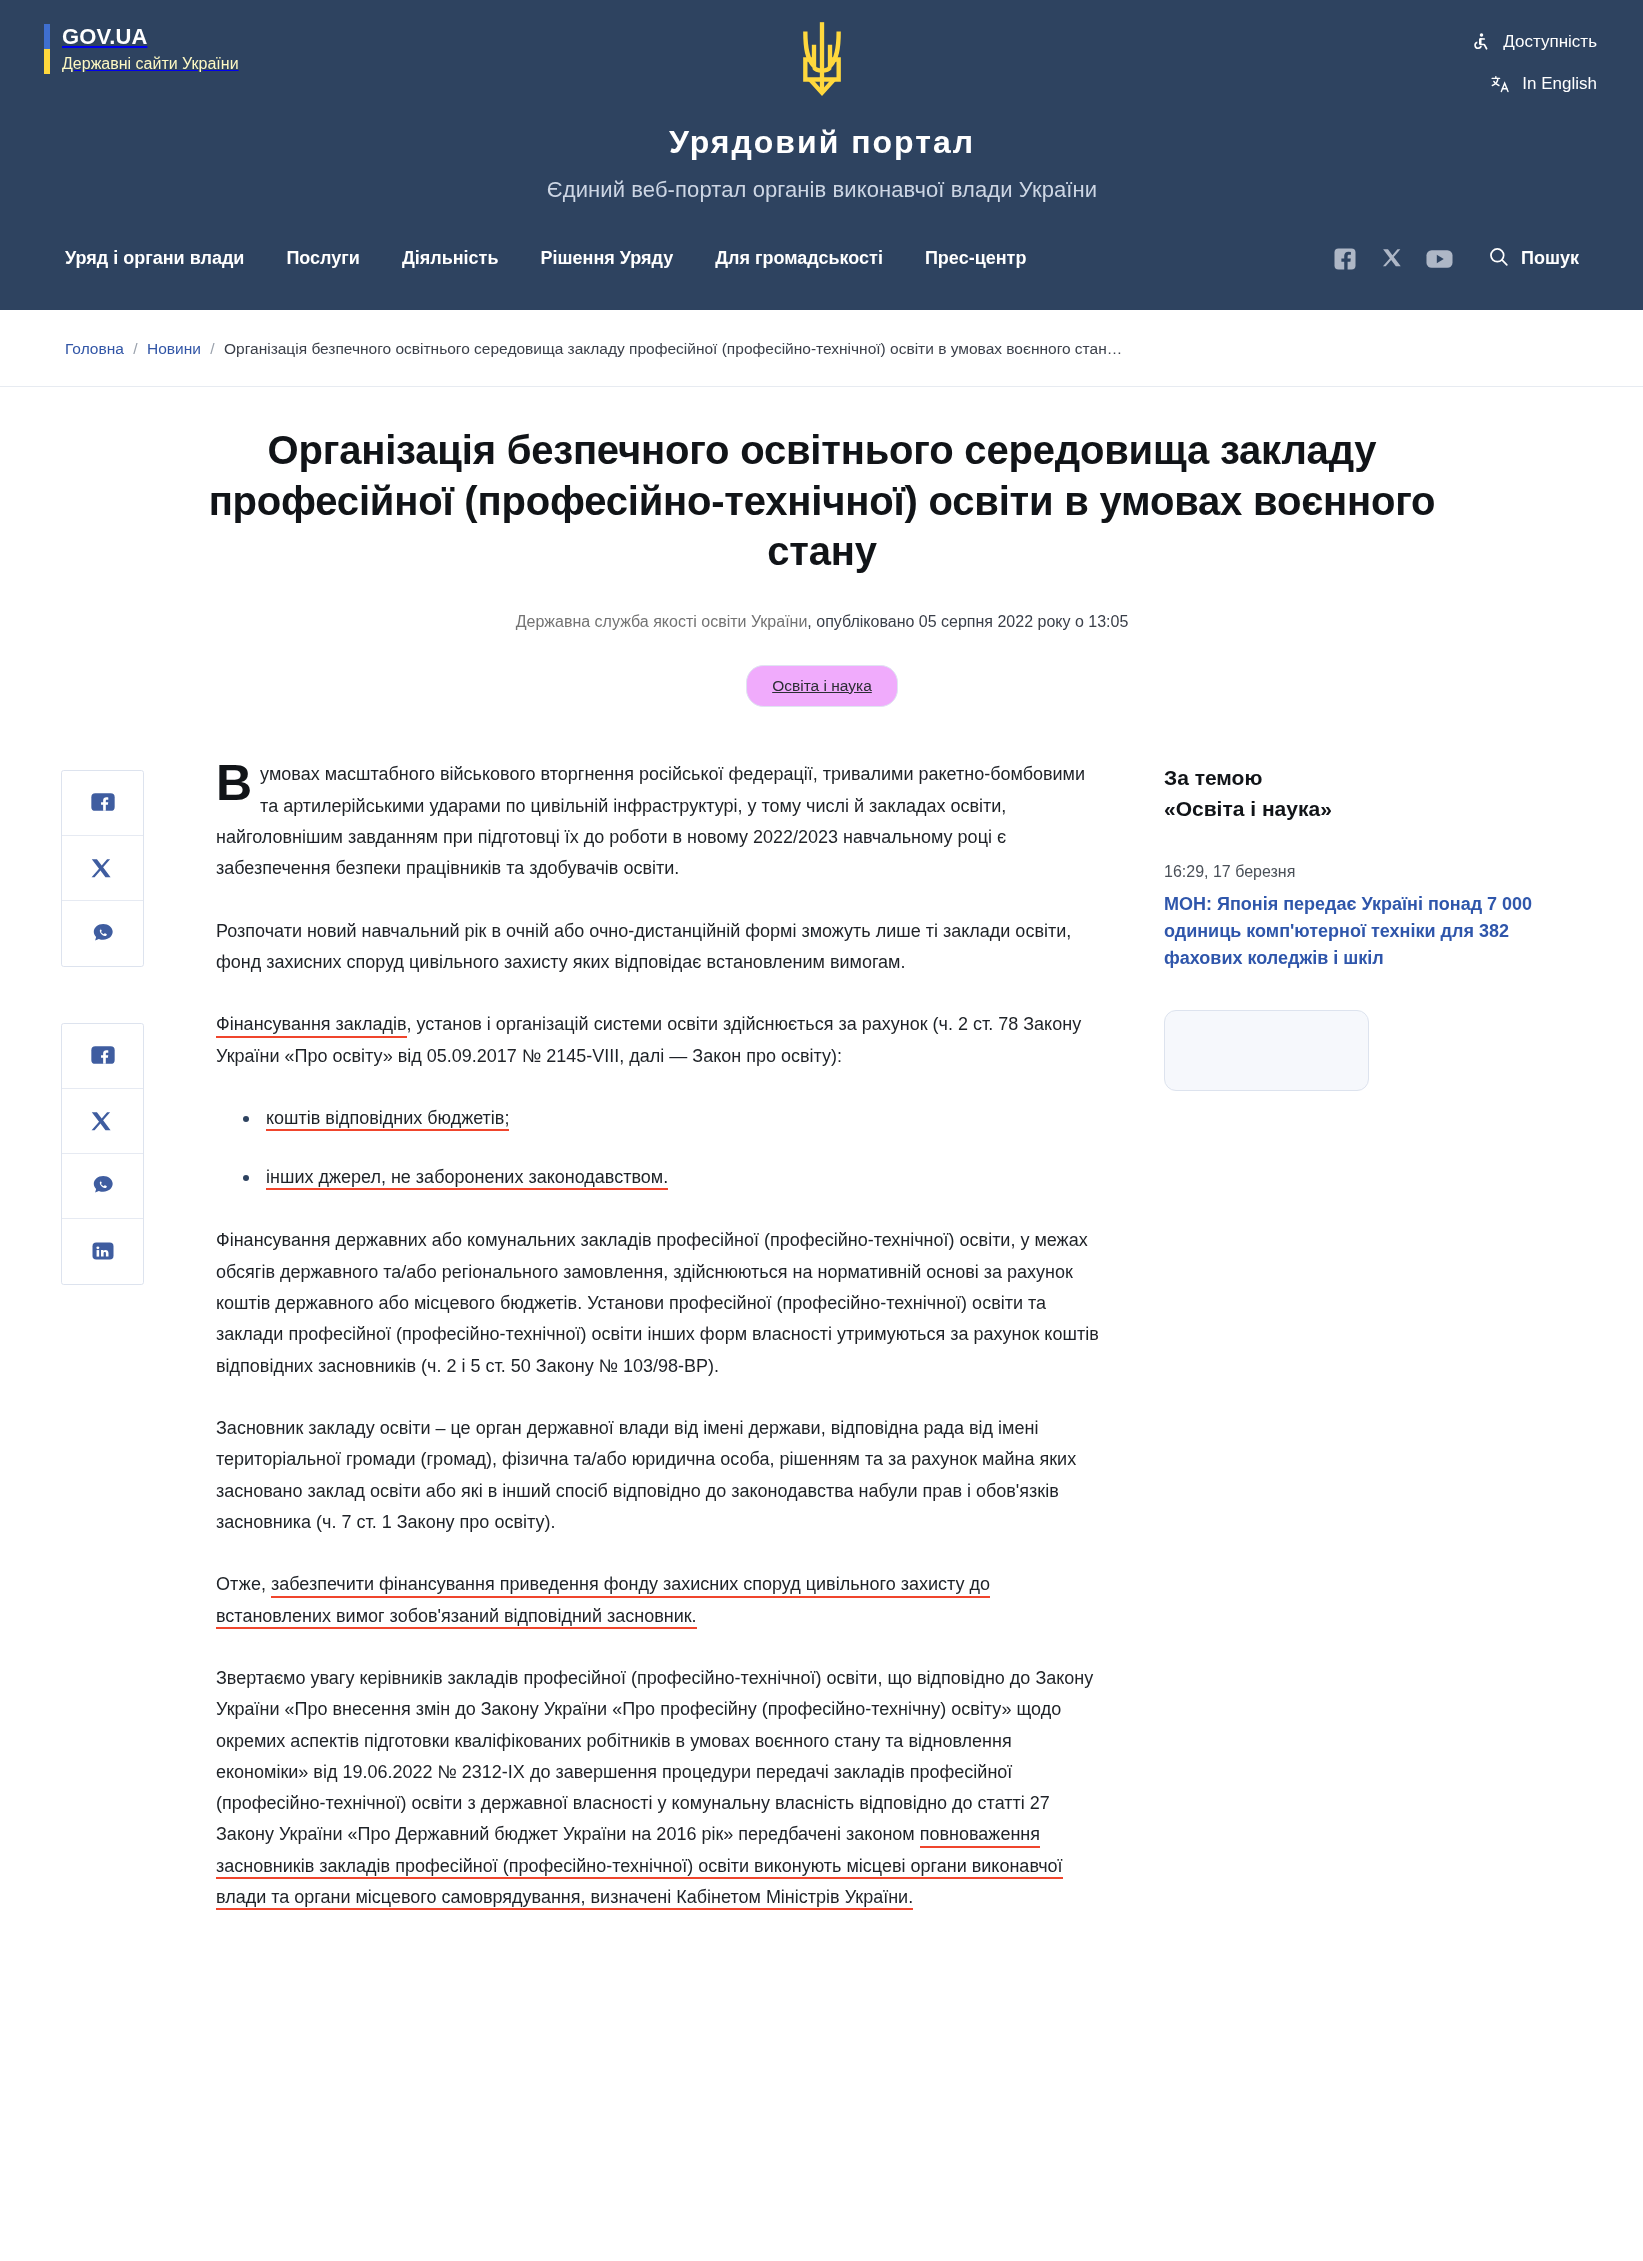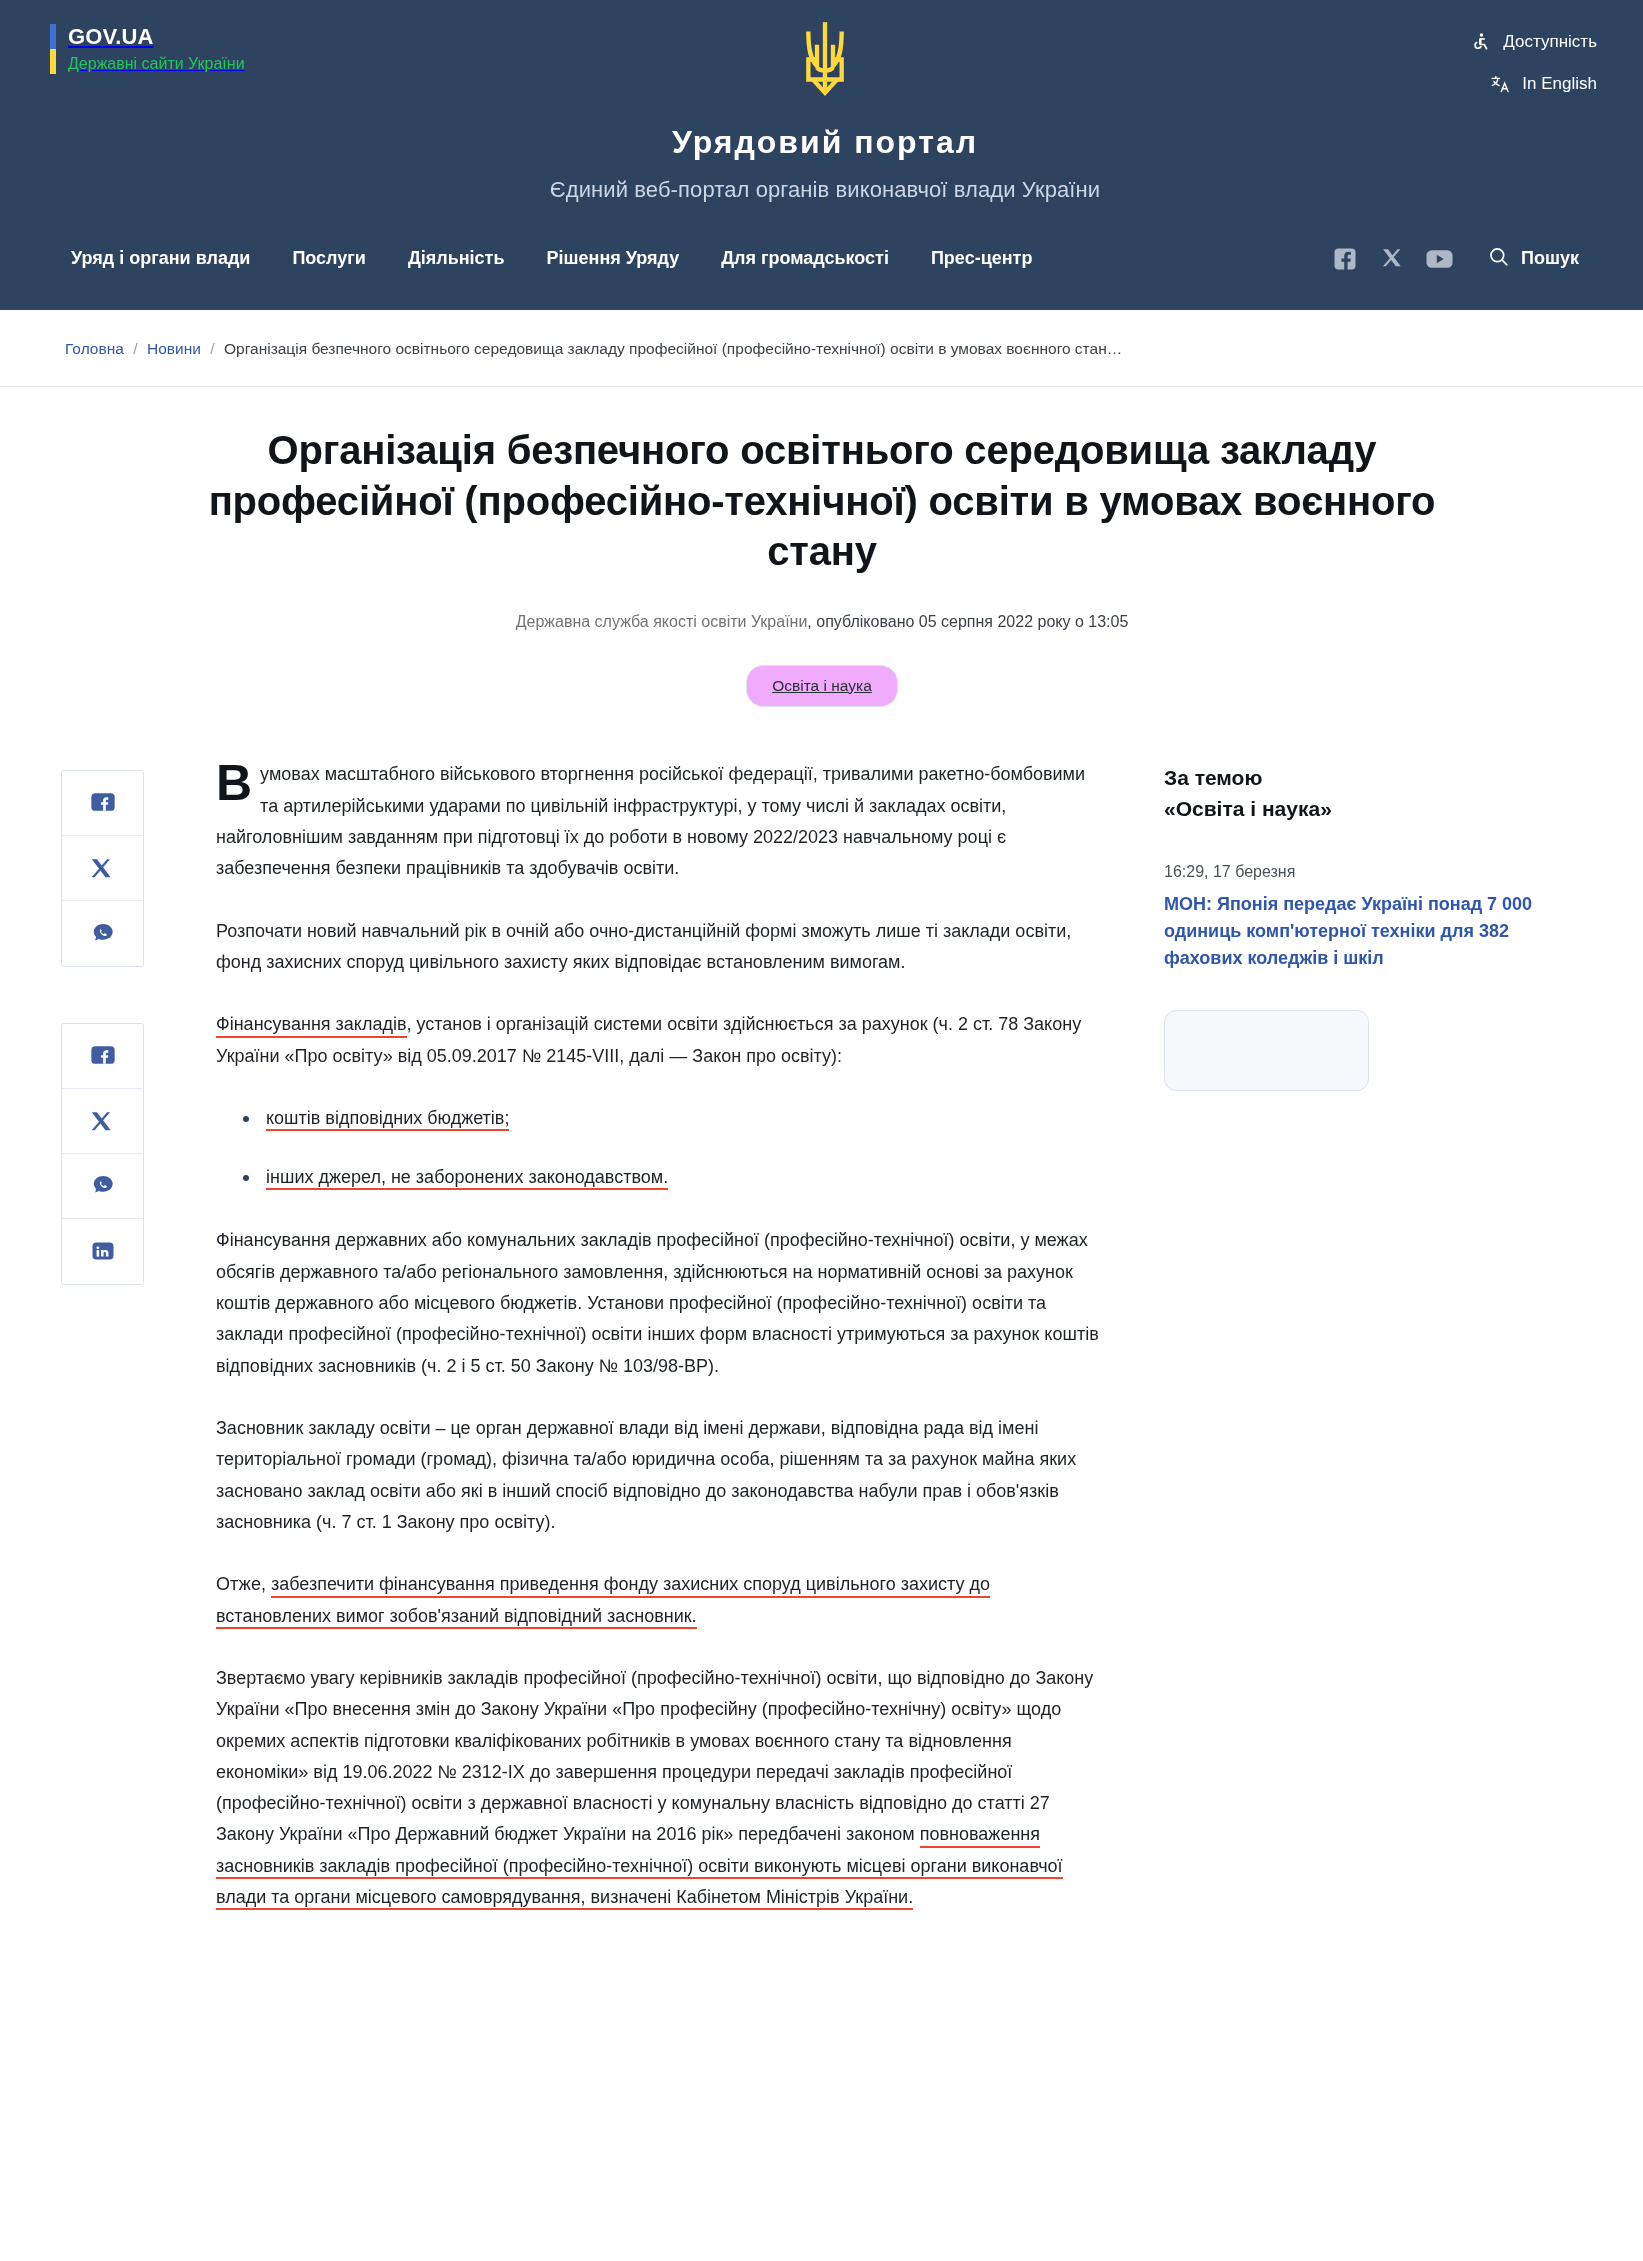--- a/index.html
+++ b/index.html
@@ -11,21 +11,20 @@
     font-family: "Liberation Sans", "DejaVu Sans", sans-serif;
     -webkit-font-smoothing: antialiased;
   }
 
   
   .topbar {
     background: #2e4360;
     width: 100%;
     position: relative;
     padding-bottom: 0;
-    padding-left: 6px;
   }
 
   .topbar-inner {
     max-width: 1644px;
     margin: 0 auto;
     position: relative;
     padding: 23px 65px 0 65px;
     min-height: 282px;
   }
 
@@ -47,21 +46,21 @@
   .govua-bars .bar-yellow { flex: 1; background: #ffd83d; }
   .govua-text { display: flex; flex-direction: column; justify-content: center; }
   .govua-title {
     color: #ffffff;
     font-size: 22px;
     font-weight: 700;
     letter-spacing: 0.1px;
     line-height: 1.15;
   }
   .govua-sub {
-    color: #22c55e;
+    color: #fef9c3;
     font-size: 16px;
     font-weight: 400;
     margin-top: 6px;
     line-height: 1.15;
   }
 
   
   .tryzub {
     position: absolute;
     top: 17.5px;

